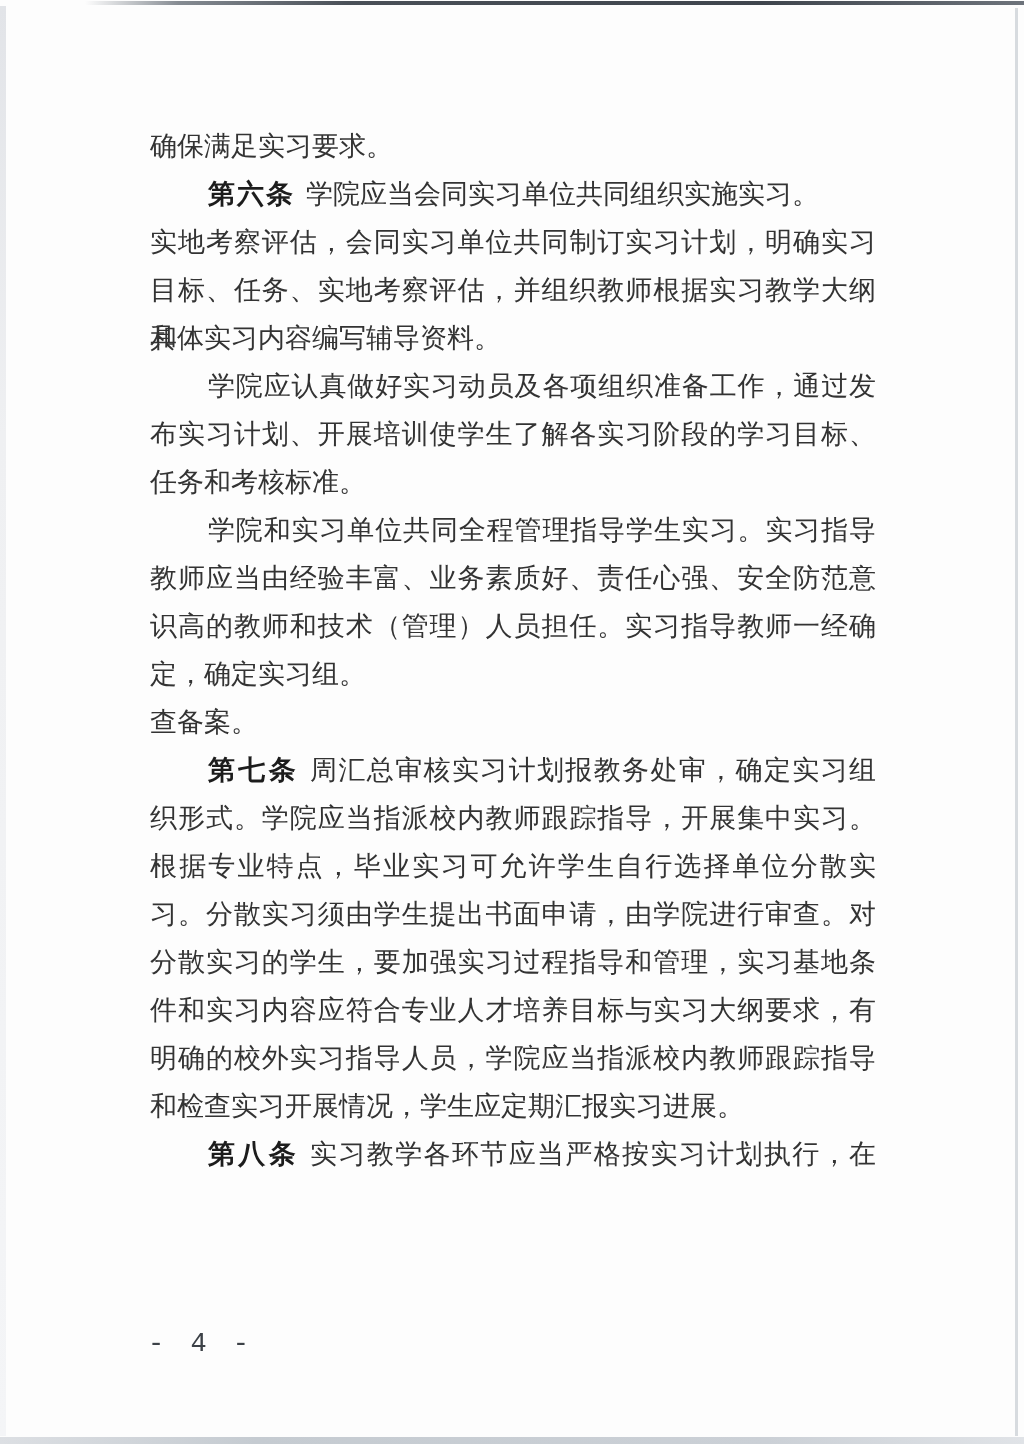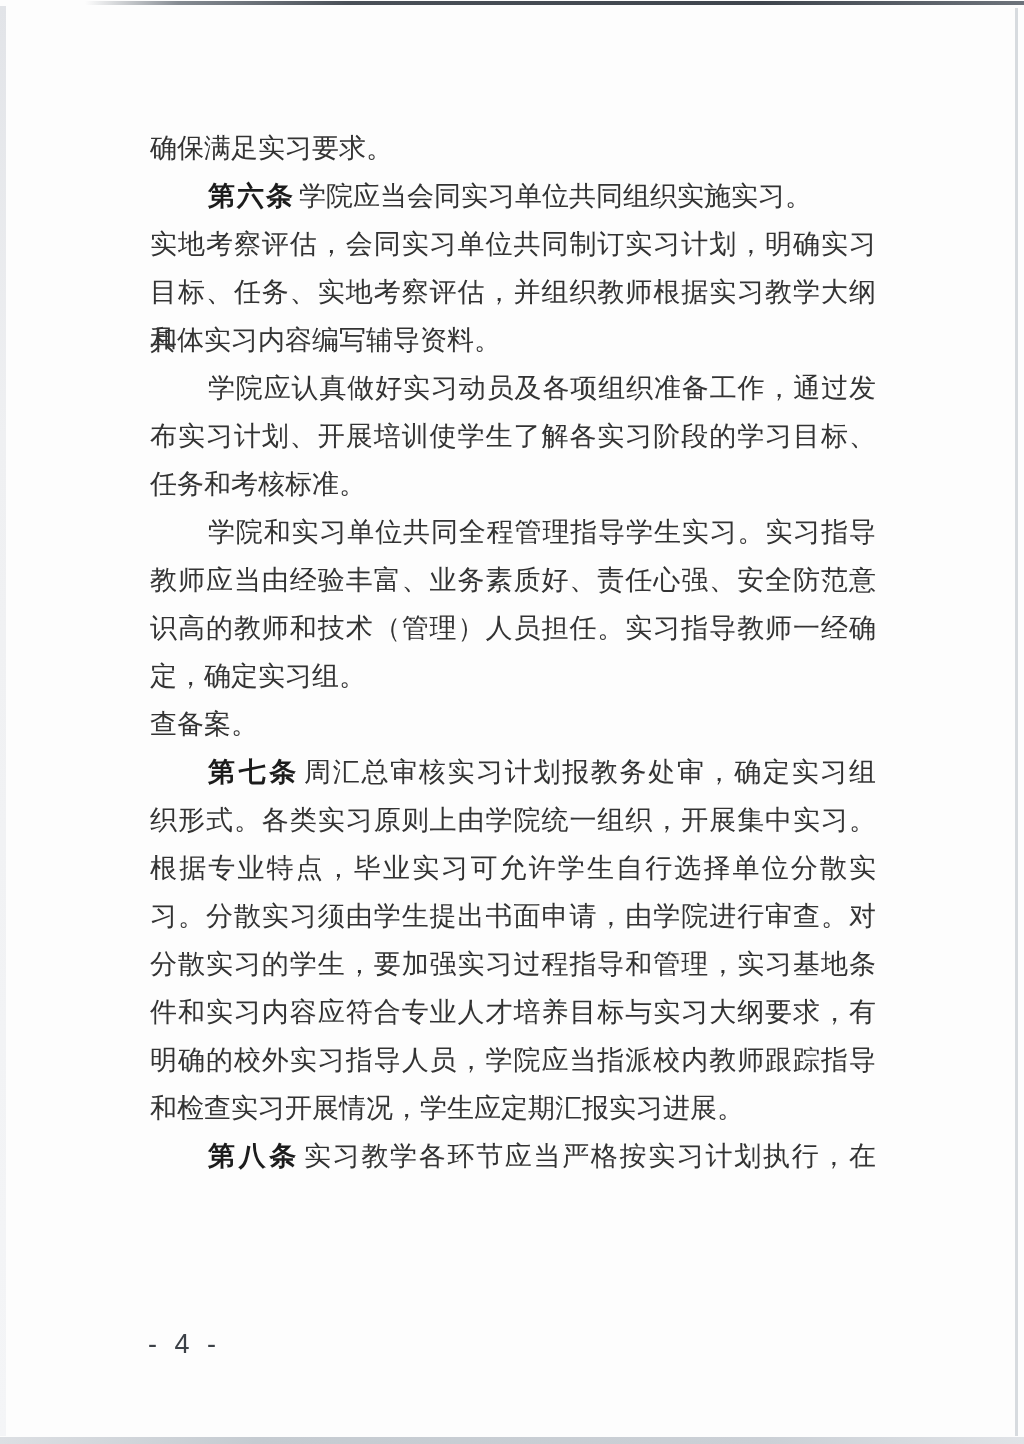--- a/index.html
+++ b/index.html
@@ -6,21 +6,21 @@
     margin: 0;
     padding: 0;
     background: #ffffff;
   }
   .page {
     position: relative;
     width: 1024px;
     height: 1444px;
     background: #fdfdfd;
     overflow: hidden;
-    font-family: Liberation Sans, sans-serif;
+    font-family: Liberation Mono, monospace;
   }
   
   .scan-edge-top {
     position: absolute;
     top: 1px; left: 85px; right: 0;
     height: 4px;
     background: linear-gradient(to right,
       rgba(120,126,134,0) 0%, #858b92 10%, #4a5058 28%,
       #3f454d 72%, #6d737b 100%);
   }
@@ -61,21 +61,21 @@
     text-align: justify;
     text-align-last: justify;
   }
   .line.indent {
     padding-left: 58px;
   }
   .article-num {
     font-weight: 700;
     color: #1c1c1c;
     letter-spacing: 2px;
-    margin-right: 4px;
+    margin-right: 11px;
   }
   .page-number {
     position: absolute;
     left: 148px;
     top: 1324px;
     font-size: 27px;
     line-height: 40px;
     color: #3c4147;
     letter-spacing: 5px;
   }
@@ -97,21 +97,21 @@
       <div class="line"><span>具体实习内容编写辅导资料。</span></div>
       <div class="line indent fill"><span>学院应认真做好实习动员及各项组织准备工作，通过发</span></div>
       <div class="line fill"><span>布实习计划、开展培训使学生了解各实习阶段的学习目标、</span></div>
       <div class="line"><span>任务和考核标准。</span></div>
       <div class="line indent fill"><span>学院和实习单位共同全程管理指导学生实习。实习指导</span></div>
       <div class="line fill"><span>教师应当由经验丰富、业务素质好、责任心强、安全防范意</span></div>
       <div class="line fill"><span>识高的教师和技术（管理）人员担任。实习指导教师一经确</span></div>
       <div class="line"><span>定，确定实习组。</span></div>
       <div class="line"><span>查备案。</span></div>
       <div class="line indent fill"><b class="article-num">第七条</b><span>周汇总审核实习计划报教务处审，确定实习组</span></div>
-      <div class="line fill"><span>织形式。各类实习原则上由学院统一组织，开展集中实习。</span></div>
+      <div class="line fill"><span>织形式。学院应当指派校内教师跟踪指导，开展集中实习。</span></div>
       <div class="line fill"><span>根据专业特点，毕业实习可允许学生自行选择单位分散实</span></div>
       <div class="line fill"><span>习。分散实习须由学生提出书面申请，由学院进行审查。对</span></div>
       <div class="line fill"><span>分散实习的学生，要加强实习过程指导和管理，实习基地条</span></div>
       <div class="line fill"><span>件和实习内容应符合专业人才培养目标与实习大纲要求，有</span></div>
       <div class="line fill"><span>明确的校外实习指导人员，学院应当指派校内教师跟踪指导</span></div>
       <div class="line"><span>和检查实习开展情况，学生应定期汇报实习进展。</span></div>
       <div class="line indent fill"><b class="article-num">第八条</b><span>实习教学各环节应当严格按实习计划执行，在</span></div>
     </div>
 
   <div class="page-number">- 4 -</div>

